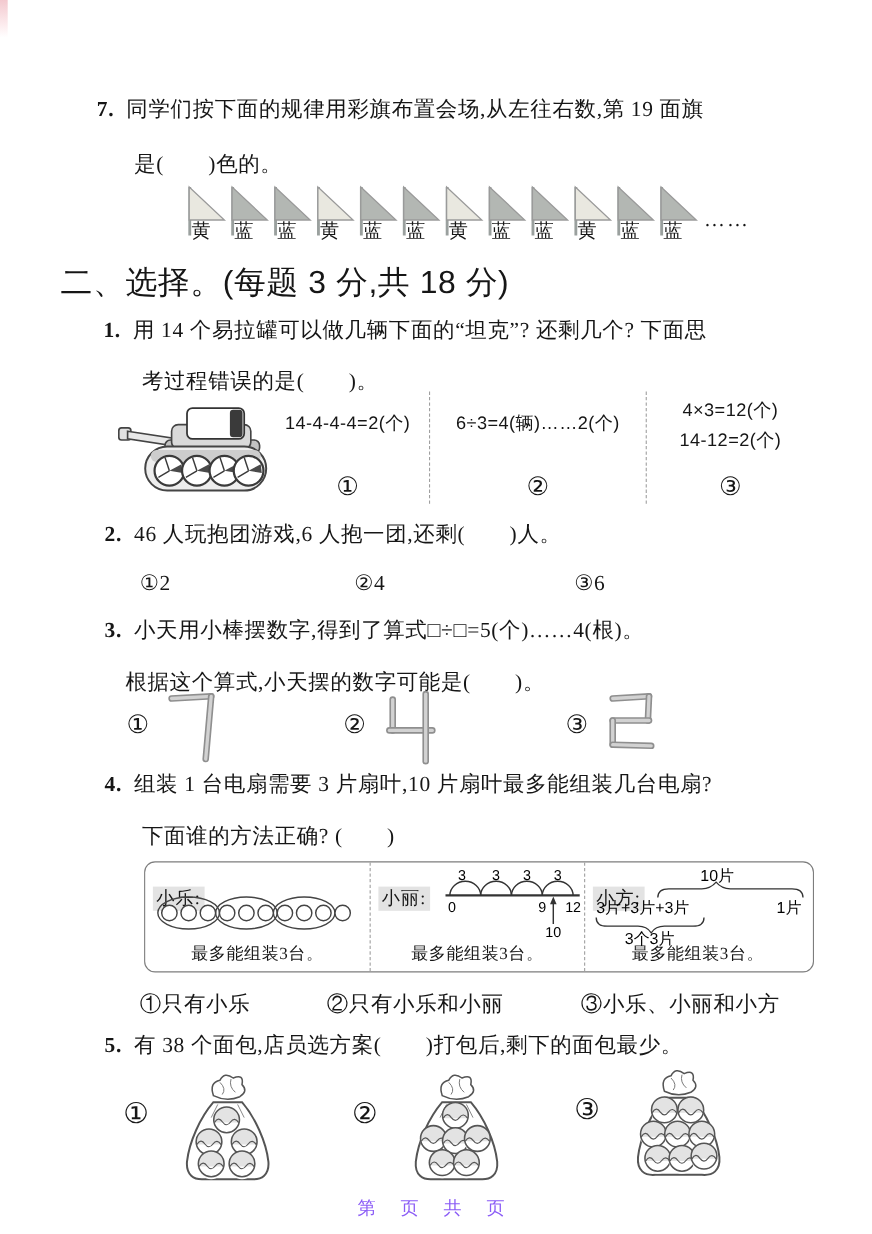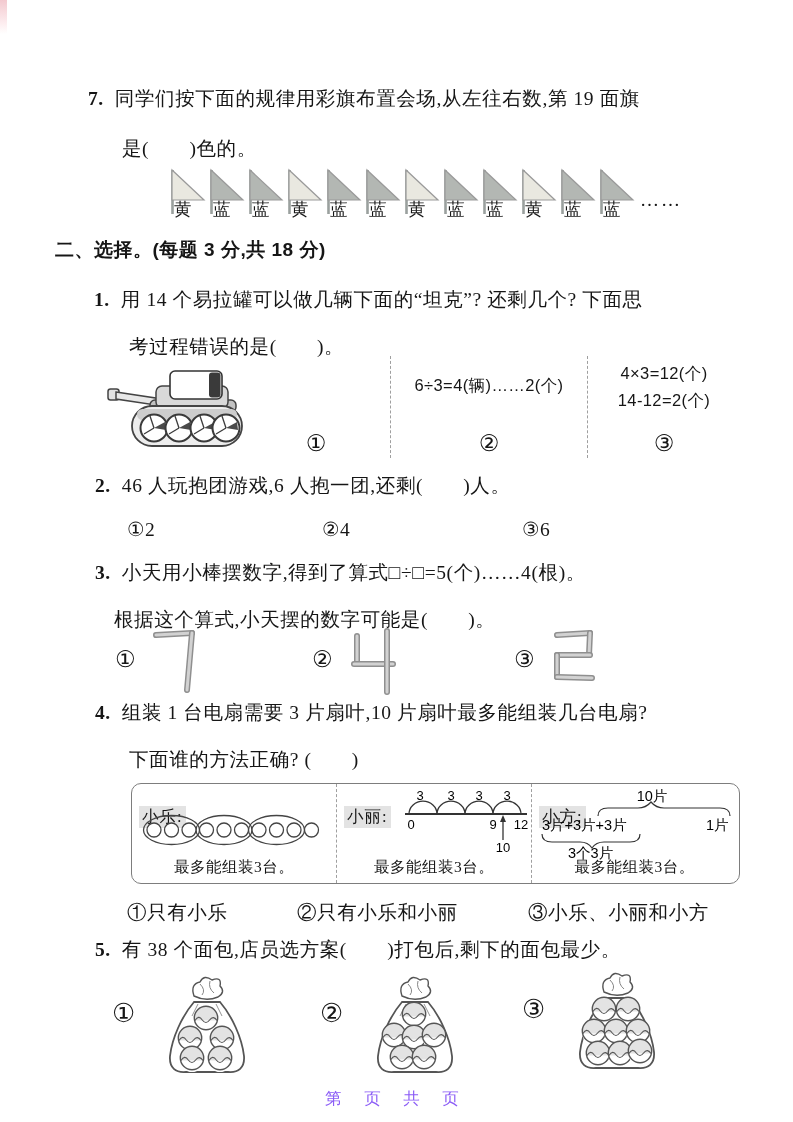--- a/index.html
+++ b/index.html
@@ -1,21 +1,21 @@
 <!DOCTYPE html>
 <html><head>
 <meta charset="utf-8">
 <style>
   html,body{margin:0;padding:0;background:#e8e8e8;}
   .page{position:relative;width:793px;height:1122px;background:#ffffff;margin:0 auto;
         font-family:"Liberation Serif",serif;color:#161616;overflow:hidden;}
   .abs{position:absolute;white-space:nowrap;}
   .qline{font-size:19.5px;letter-spacing:0.6px;}
   .qnum{font-weight:bold;margin-right:11px;}
-  .sec-title{font-family:"Liberation Sans",sans-serif;font-weight:bold;font-size:19px;letter-spacing:0.5px;}
+  .sec-title{font-family:"Liberation Sans",sans-serif;font-weight:normal;font-size:29px;letter-spacing:0.5px;}
   .corner-mark{position:absolute;left:0;top:0;width:7px;height:34px;background:linear-gradient(180deg,#f3c9cf,#fdeef0 70%,rgba(255,255,255,0));}
 
   
   .flag-row{display:flex;align-items:flex-start;}
   .flag{position:relative;width:39px;height:62px;flex:0 0 auto;}
   .flag svg{display:block;}
   .flag-label{position:absolute;left:6px;top:30px;font-size:17.5px;}
   .flag-ellipsis{font-size:19px;margin-left:4px;margin-top:22px;letter-spacing:2px;}
 
   
@@ -188,20 +188,21 @@
           <circle cx="120" cy="66" r="13.5" fill="#fff" stroke="#3a3a3a" stroke-width="2"></circle>
           <polygon points="120,66 131,60 132,68" fill="#4a4a4a"></polygon>
           <line x1="120" y1="66" x2="110" y2="72" stroke="#3a3a3a" stroke-width="1.3"></line>
           <line x1="120" y1="66" x2="116" y2="54" stroke="#3a3a3a" stroke-width="1.3"></line>
         </g>
     </g>
   </svg>
 
   <div class="abs opt-table" style="left:242px;top:356px;width:498px;">
     <div class="opt-col" style="width:148px;">
+      <div class="formula pad-top">14-4-4-4=2(个)</div>
       <div class="opt-circ">①</div>
     </div>
     <div class="opt-col" style="width:196px;">
       <div class="formula pad-top">6÷3=4(辆)……2(个)</div>
       <div class="opt-circ">②</div>
     </div>
     <div class="opt-col" style="width:152px;">
       <div class="formula pad-top-sm">4×3=12(个)</div>
       <div class="formula">14-12=2(个)</div>
       <div class="opt-circ">③</div>

